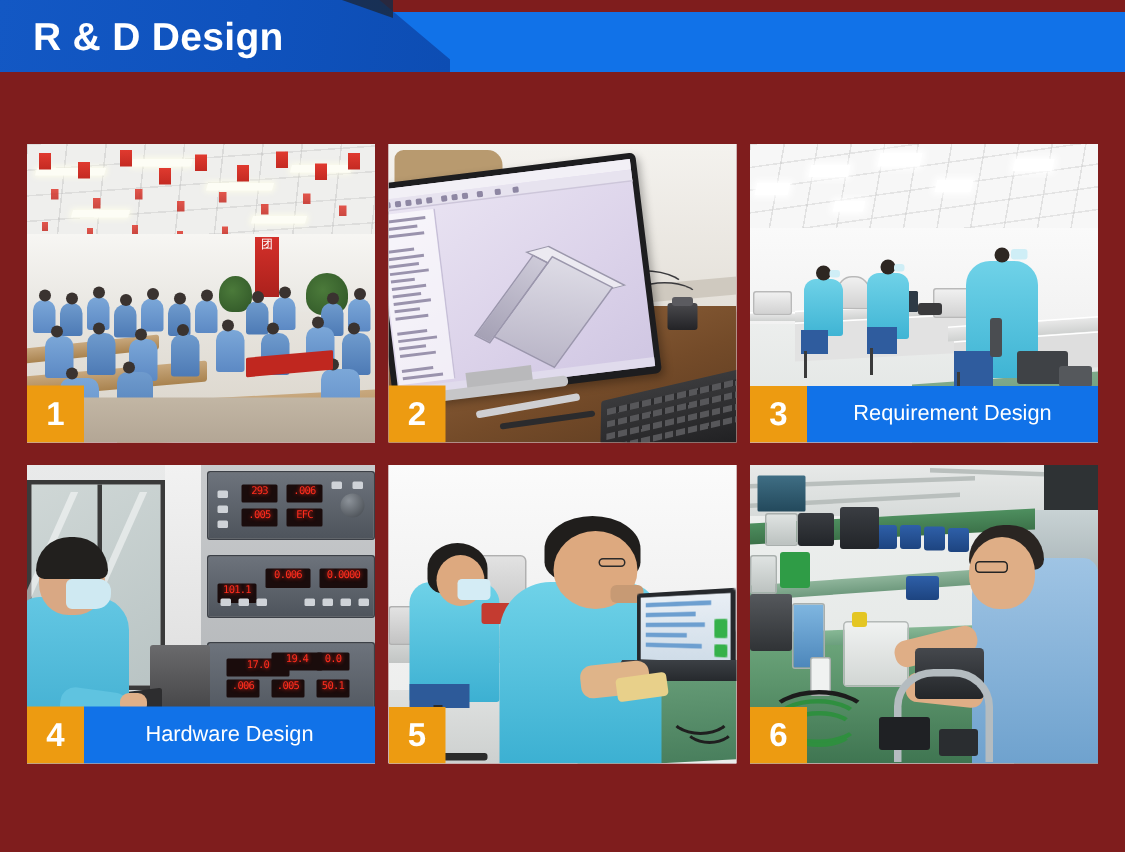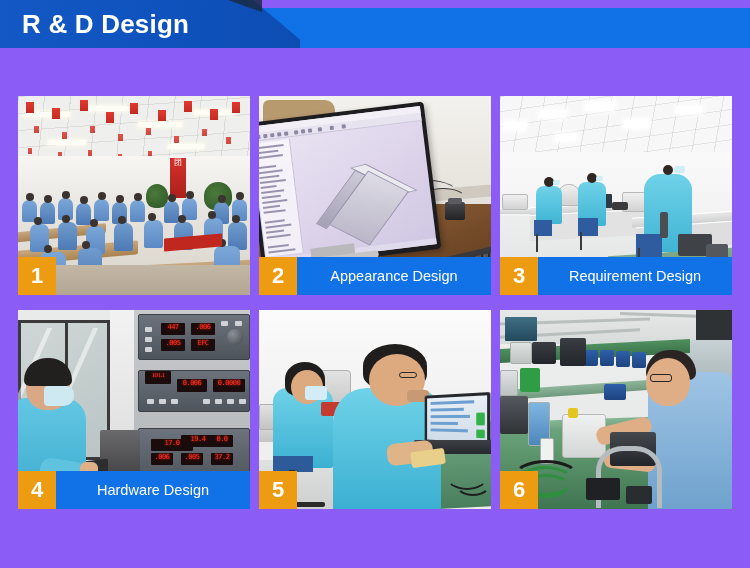--- a/index.html
+++ b/index.html
@@ -9,21 +9,21 @@
     height: 568px;
     background: #ffffff;
     font-family: "Liberation Sans", sans-serif;
     overflow: hidden;
   }
 
   .page {
     position: relative;
     width: 750px;
     height: 568px;
-    background: #8b5cf6;
+    background: #7f1d1d;
   }
 
   
   .banner {
     position: relative;
     width: 750px;
     height: 48px;
     overflow: hidden;
   }
   .banner-lightband {
@@ -486,21 +486,20 @@
           <div class="keyboard">
             <div class="keyrow" style="top:6px;"></div>
             <div class="keyrow" style="top:14px;"></div>
             <div class="keyrow" style="top:22px;"></div>
             <div class="keyrow" style="top:30px;"></div>
           </div>
         </div>
       </div>
       <div class="caption">
         <div class="badge">2</div>
-        <div class="cap-label">Appearance Design</div>
       </div>
     </div>
 
     <div class="card">
       <div class="photo">
         <div class="scene s3">
           <div class="ceil"></div>
           <div class="panel-light" style="left:4px;   top:26px; width:22px; height:8px;"></div>
           <div class="panel-light" style="left:40px;  top:14px; width:26px; height:8px;"></div>
           <div class="panel-light" style="left:86px;  top:6px;  width:28px; height:9px;"></div>
@@ -553,50 +552,50 @@
     <div class="card">
       <div class="photo">
         <div class="scene s4">
           <div class="glassdoor"></div>
           <div class="glassglint" style="left:6px;  top:18px; width:5px; height:104px;"></div>
           <div class="glassglint" style="left:52px; top:18px; width:5px; height:104px;"></div>
           <div class="pillar"></div>
 
           <div class="rack">
             <div class="instr" style="top:4px; height:46px;">
-              <div class="led" style="left:22px; top:8px;  width:24px; height:12px;">447</div>
+              <div class="led" style="left:22px; top:8px;  width:24px; height:12px;">293</div>
               <div class="led" style="left:52px; top:8px;  width:24px; height:12px;">.006</div>
               <div class="led" style="left:22px; top:24px; width:24px; height:12px;">.005</div>
               <div class="led" style="left:52px; top:24px; width:24px; height:12px;">EFC</div>
               <div class="btn4" style="left:6px; top:12px;"></div>
               <div class="btn4" style="left:6px; top:22px;"></div>
               <div class="btn4" style="left:6px; top:32px;"></div>
               <div class="knob" style="left:88px; top:14px;"></div>
               <div class="btn4" style="left:82px; top:6px;"></div>
               <div class="btn4" style="left:96px; top:6px;"></div>
             </div>
             <div class="instr" style="top:60px; height:42px;">
-              <div class="led" style="left:6px;  top:0; width:26px; height:13px;font-family:Liberation Serif, serif;">101.1</div>
+              <div class="led" style="left:6px;  top:18px; width:26px; height:13px;">101.1</div>
               <div class="led" style="left:38px; top:8px; width:30px; height:13px;">0.006</div>
               <div class="led" style="left:74px; top:8px; width:32px; height:13px;">0.0000</div>
               <div class="btn4" style="left:8px;  top:28px;"></div>
               <div class="btn4" style="left:20px; top:28px;"></div>
               <div class="btn4" style="left:32px; top:28px;"></div>
               <div class="btn4" style="left:64px; top:28px;"></div>
               <div class="btn4" style="left:76px; top:28px;"></div>
               <div class="btn4" style="left:88px; top:28px;"></div>
               <div class="btn4" style="left:100px;top:28px;"></div>
             </div>
             <div class="instr" style="top:118px; height:56px;">
               <div class="led" style="left:12px; top:10px;  width:42px; height:12px;">17.0</div>
               <div class="led" style="left:42px; top:6px;  width:34px; height:12px;">19.4</div>
               <div class="led" style="left:72px; top:6px;  width:22px; height:12px;">0.0</div>
               <div class="led" style="left:12px; top:24px; width:22px; height:12px;">.006</div>
               <div class="led" style="left:42px; top:24px; width:22px; height:12px;">.005</div>
-              <div class="led" style="left:72px; top:24px; width:22px; height:12px;">37.2</div>
+              <div class="led" style="left:72px; top:24px; width:22px; height:12px;">50.1</div>
               <div class="btn4" style="left:8px;  top:44px;"></div>
               <div class="btn4" style="left:22px; top:44px;"></div>
               <div class="btn4" style="left:36px; top:44px;"></div>
               <div class="btn4" style="left:82px; top:44px;"></div>
               <div class="btn4" style="left:96px; top:44px;"></div>
             </div>
           </div>
 
           <div class="fixture"></div>
           <div class="redknob"></div>

